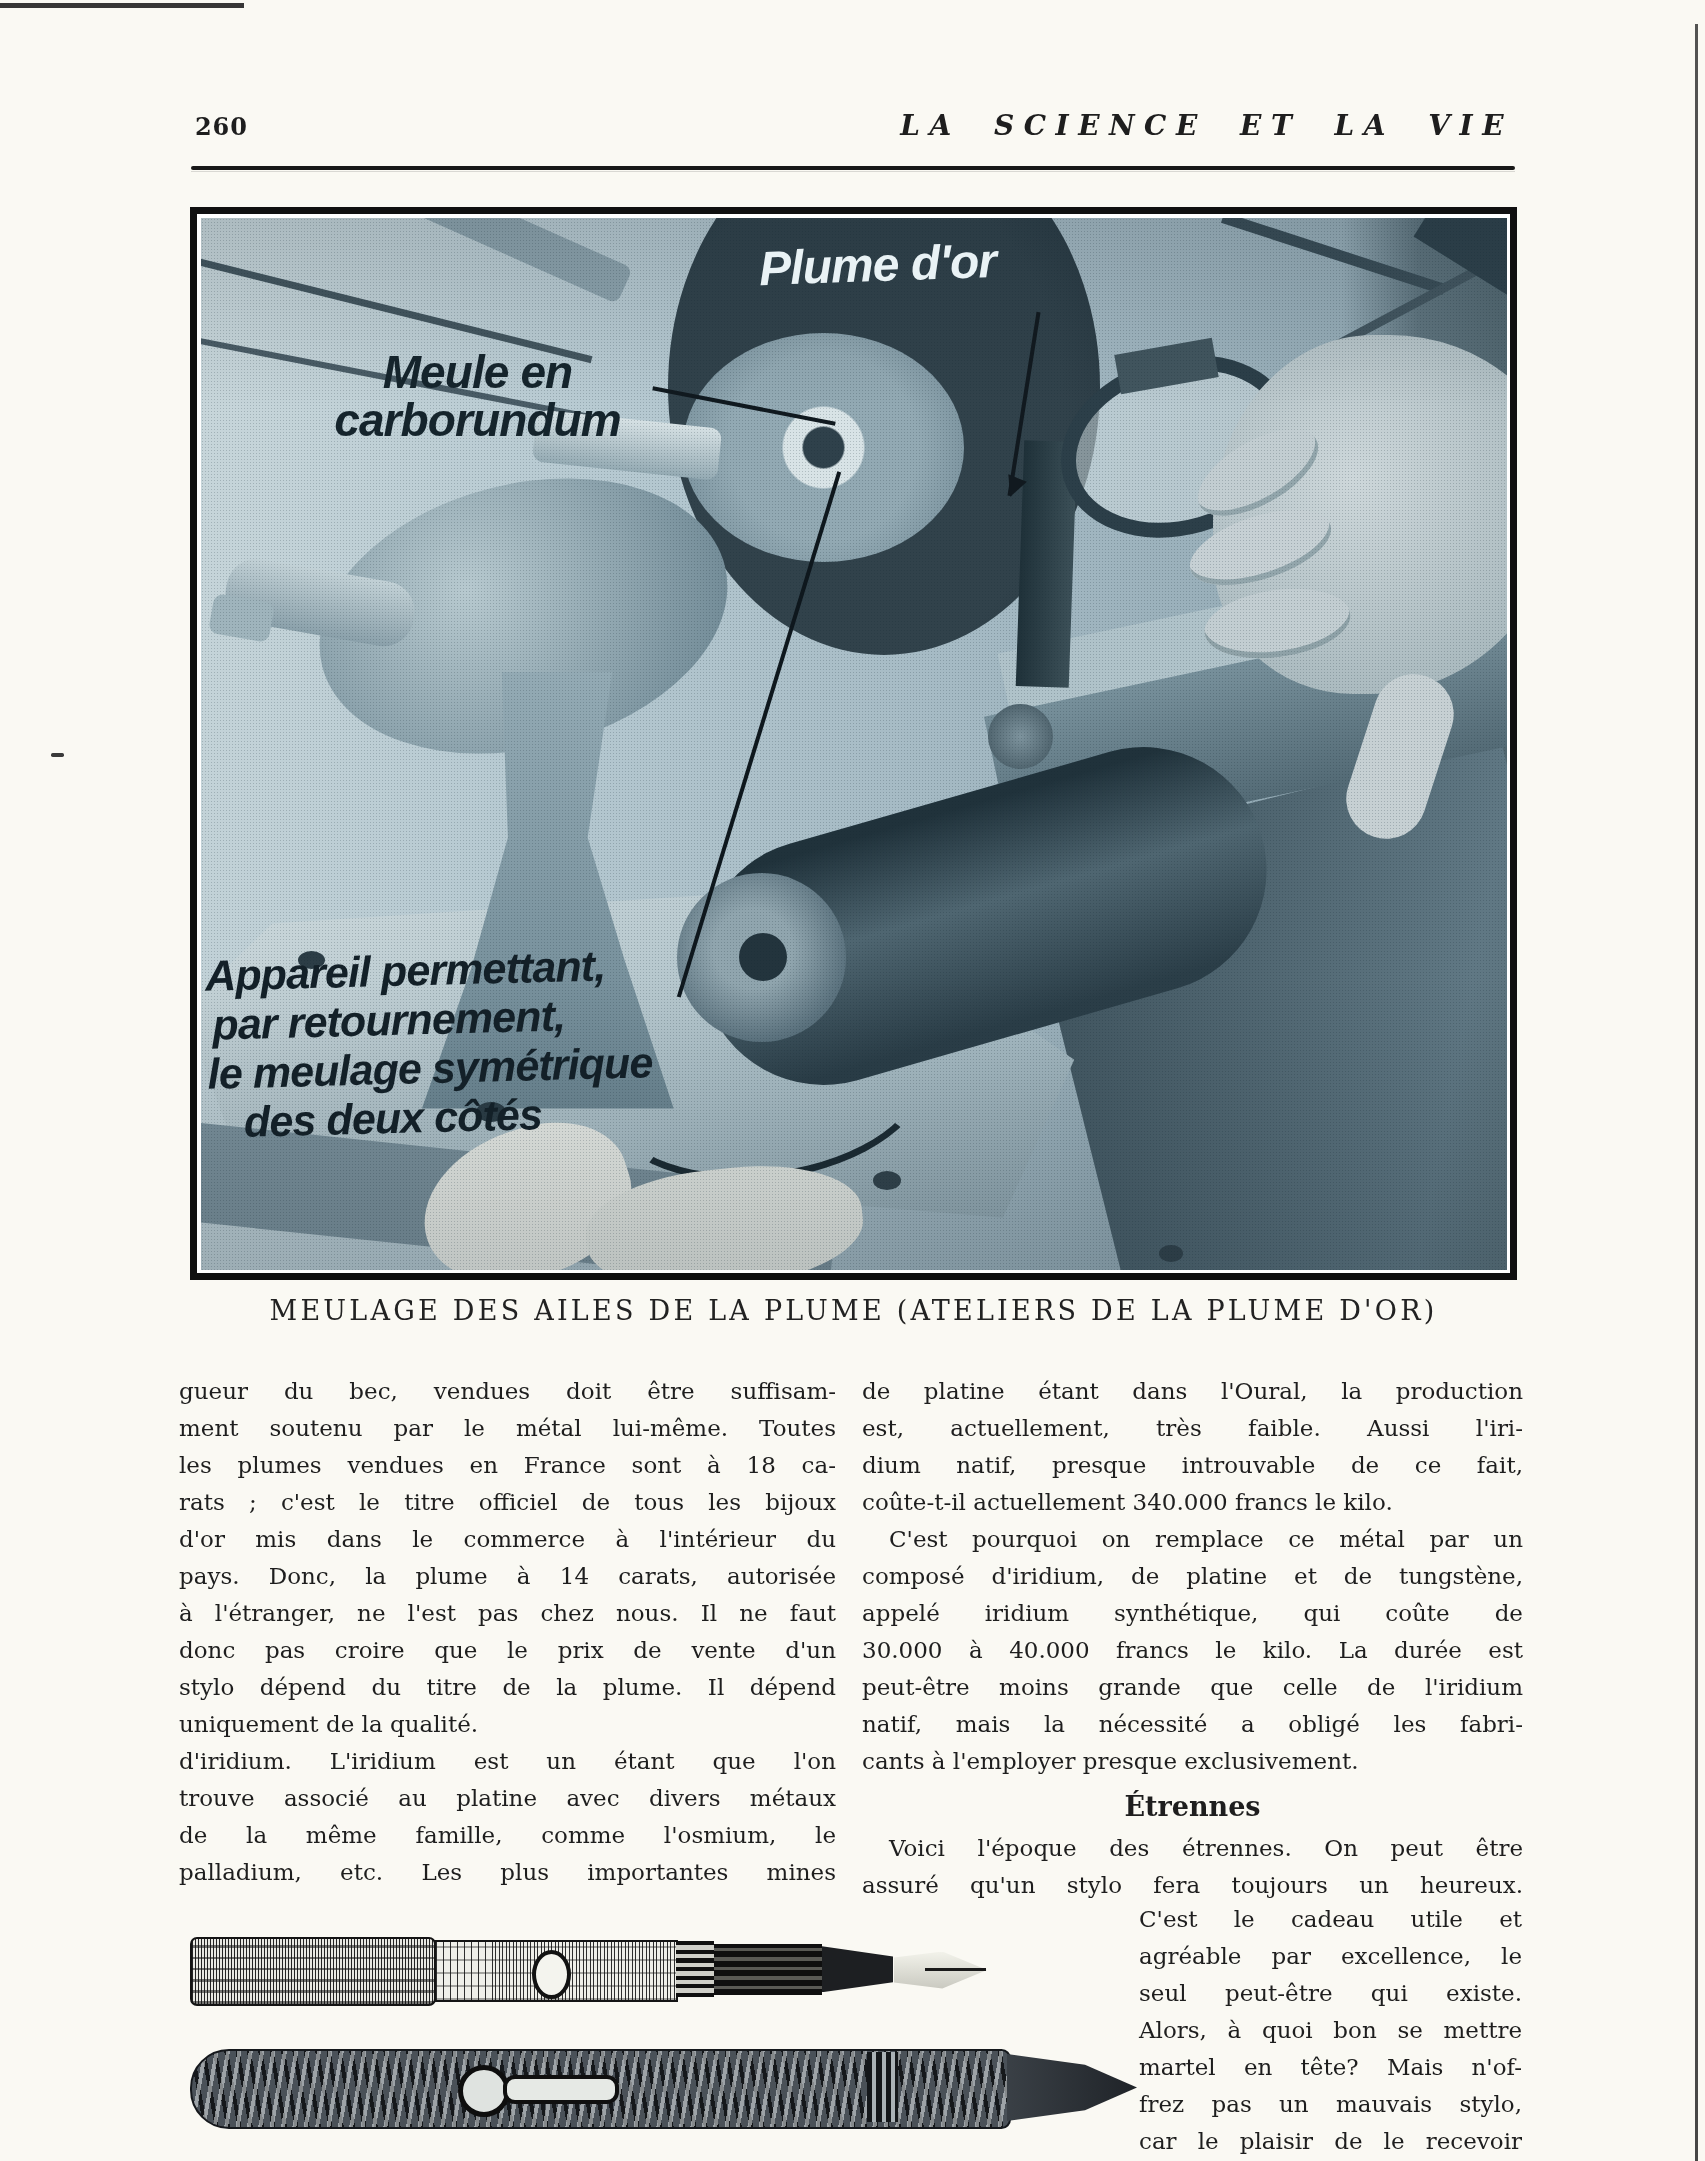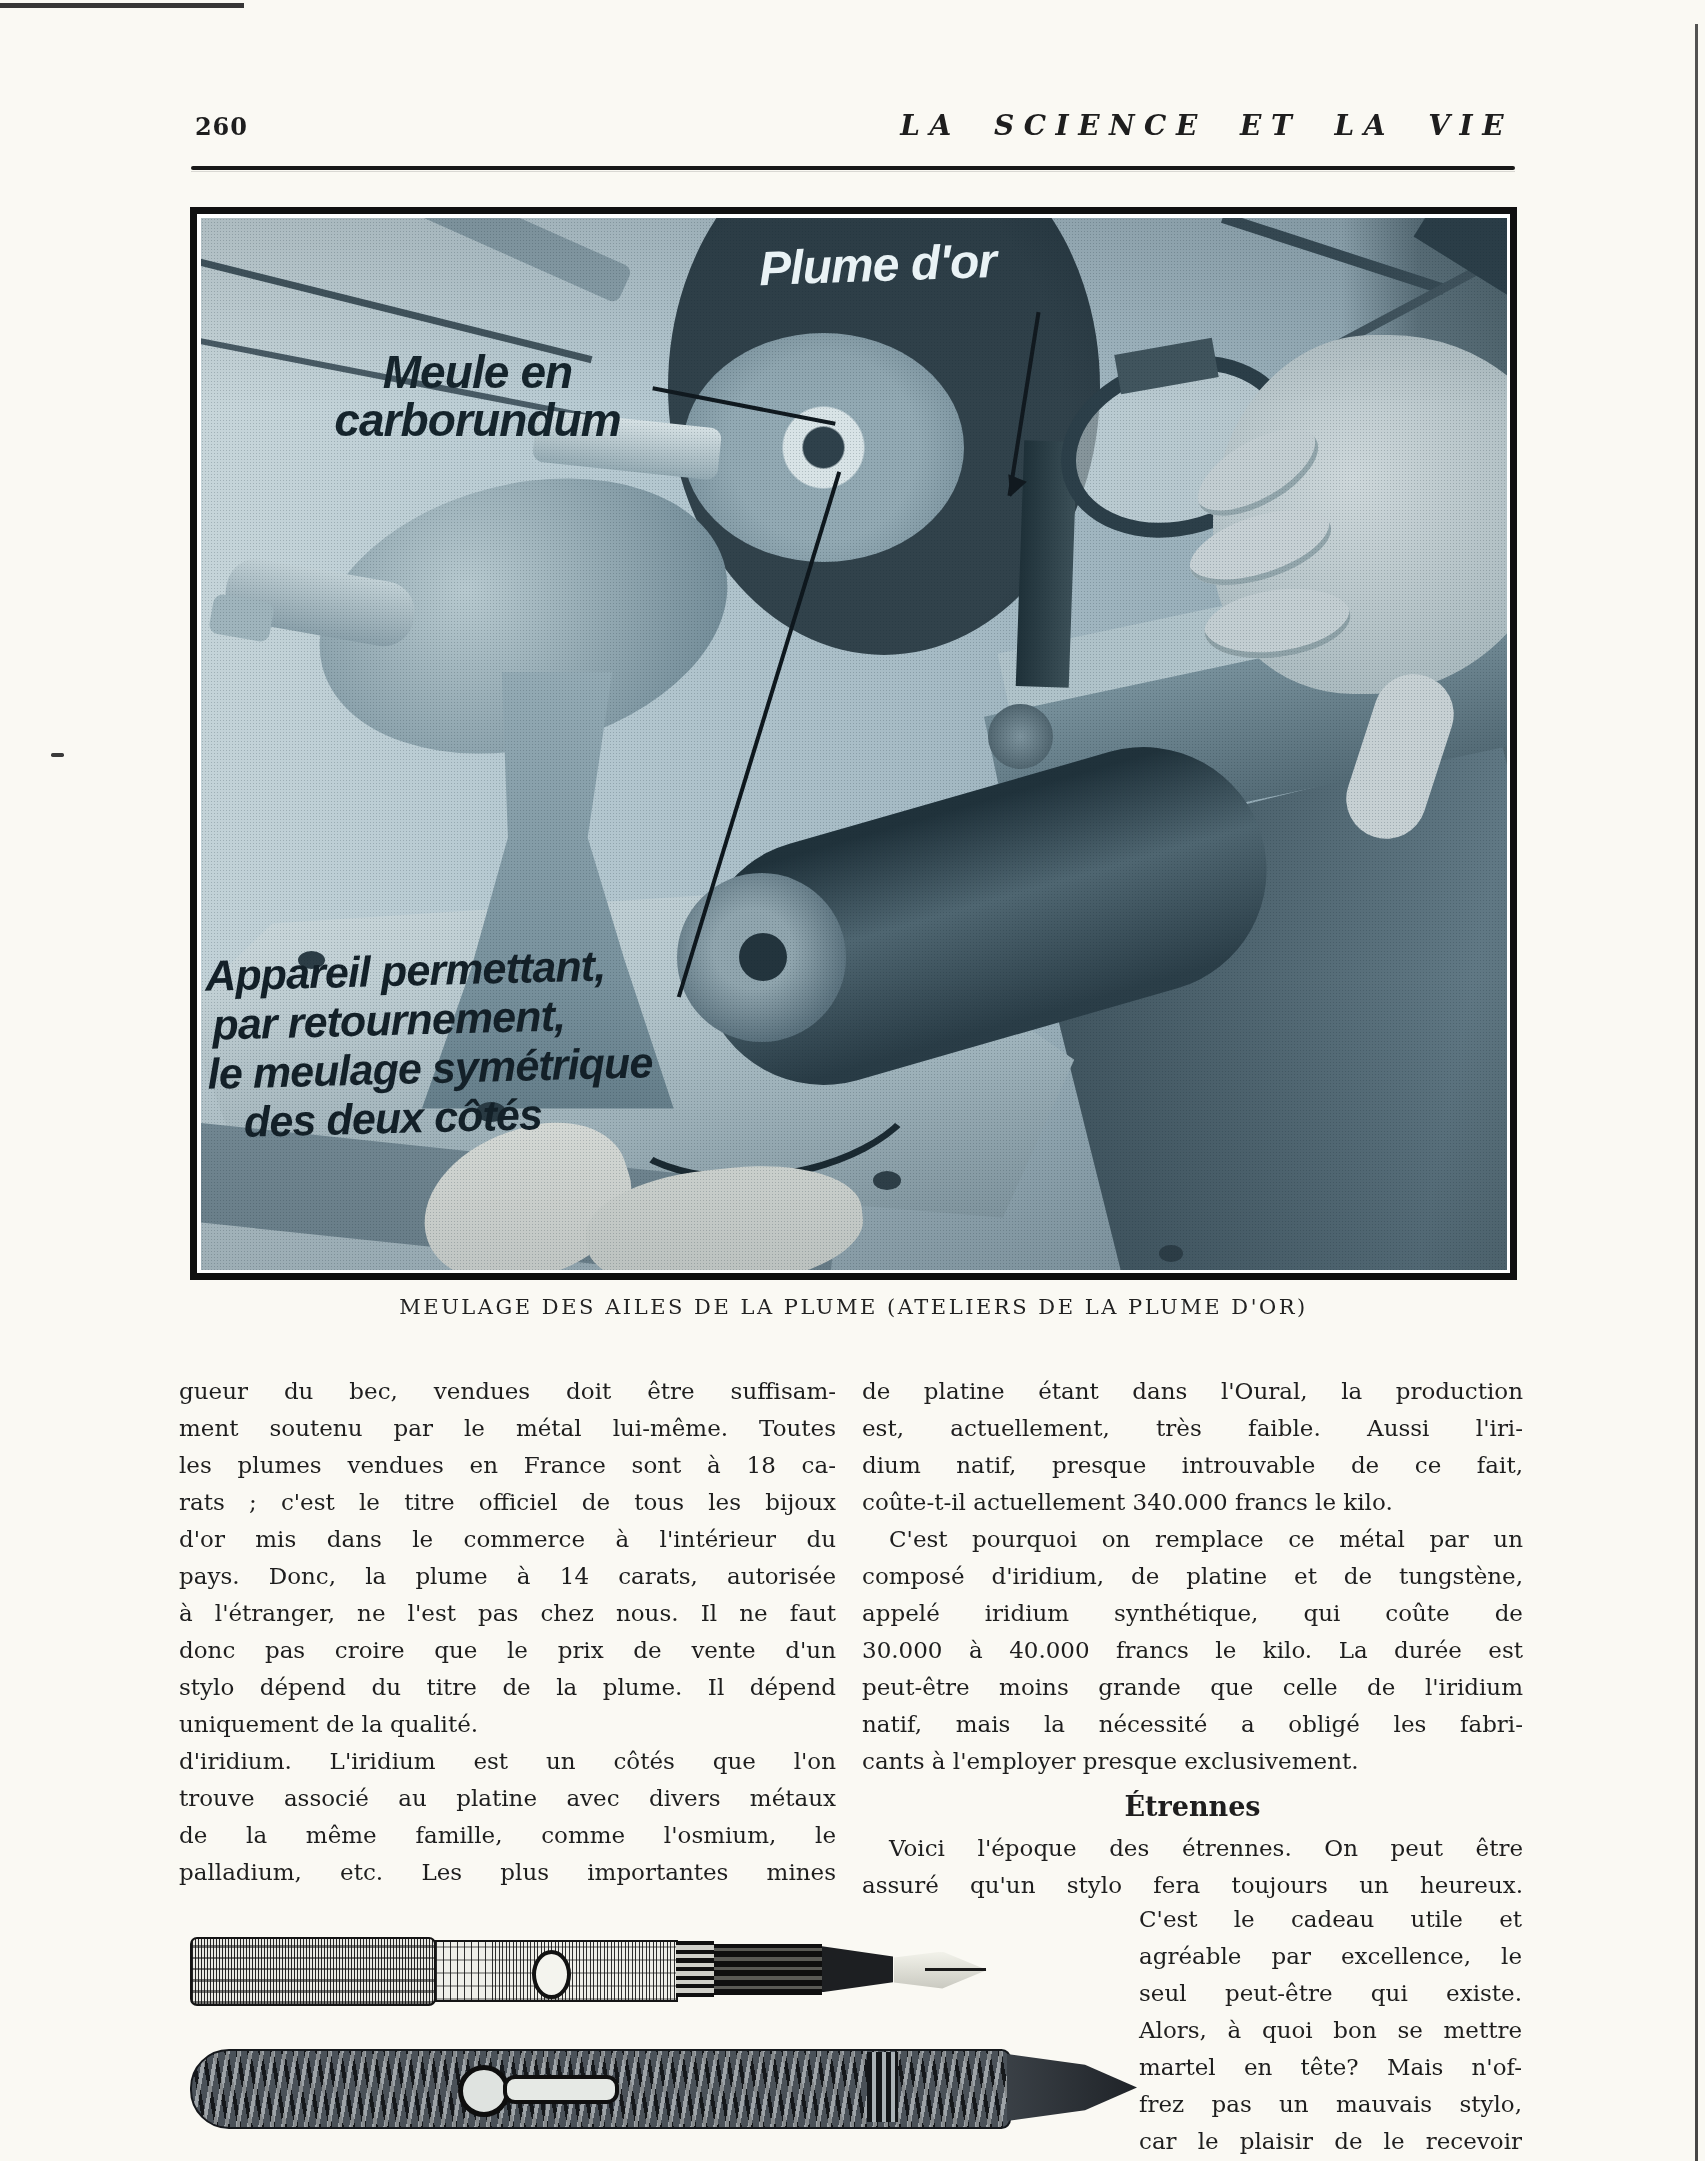--- a/index.html
+++ b/index.html
@@ -98,21 +98,21 @@
   .lbl-meule{left:61px;top:102px;width:432px;text-align:center;font-size:46px;line-height:48px;
       color:#15242c;letter-spacing:-0.9px;margin-top:28px;}
   .ptr-meule{left:450px;top:186px;width:186px;height:3.9px;background:#10191f;transform:rotate(11deg);z-index:29;}
   .lbl-app{left:6.5px;top:728px;font-size:43px;line-height:49px;color:#132028;transform:rotate(-1.5deg);letter-spacing:-0.9px;}
   .lbl-app .l2{margin-left:6px;}
   .lbl-app .l4{margin-left:35px;}
   .ptr-app{left:556px;top:242px;width:4.3px;height:549px;background:#0e171d;transform:rotate(17deg);z-index:29;}
 
   
   .photo-caption{position:absolute;left:190px;width:1327px;top:1295px;text-align:center;
-      font-size:21px;letter-spacing:0.12em;color:#222;}
+      font-size:27px;letter-spacing:0.12em;color:#222;}
 
   
   .col{position:absolute;font-size:23px;}
   .col-left{left:179px;top:1373px;width:657px;}
   .col-right{left:862px;top:1373px;width:661px;}
   .ln{height:37px;line-height:37px;text-align:justify;text-align-last:justify;white-space:nowrap;}
   .ln.end{text-align-last:left;}
   .ln.ind{text-indent:27px;}
   .sec-head{height:50px;line-height:53px;text-align:center;text-align-last:center;
       font-weight:700;font-size:27px;}
@@ -226,21 +226,21 @@
     <div class="ln">gueur du bec, vendues doit être suffisam-</div>
     <div class="ln">ment soutenu par le métal lui-même. Toutes</div>
     <div class="ln">les plumes vendues en France sont à 18 ca-</div>
     <div class="ln">rats ; c'est le titre officiel de tous les bijoux</div>
     <div class="ln">d'or mis dans le commerce à l'intérieur du</div>
     <div class="ln">pays. Donc, la plume à 14 carats, autorisée</div>
     <div class="ln">à l'étranger, ne l'est pas chez nous. Il ne faut</div>
     <div class="ln">donc pas croire que le prix de vente d'un</div>
     <div class="ln">stylo dépend du titre de la plume. Il dépend</div>
     <div class="ln end">uniquement de la qualité.</div>
-    <div class="ln">d'iridium. L'iridium est un côtés que l'on</div>
+    <div class="ln">d'iridium. L'iridium est un étant que l'on</div>
     <div class="ln">trouve associé au platine avec divers métaux</div>
     <div class="ln">de la même famille, comme l'osmium, le</div>
     <div class="ln">palladium, etc. Les plus importantes mines</div>
   </div>
 
   <div class="col col-right">
     <div class="ln">de platine étant dans l'Oural, la production</div>
     <div class="ln">est, actuellement, très faible. Aussi l'iri-</div>
     <div class="ln">dium natif, presque introuvable de ce fait,</div>
     <div class="ln end">coûte-t-il actuellement 340.000 francs le kilo.</div>

